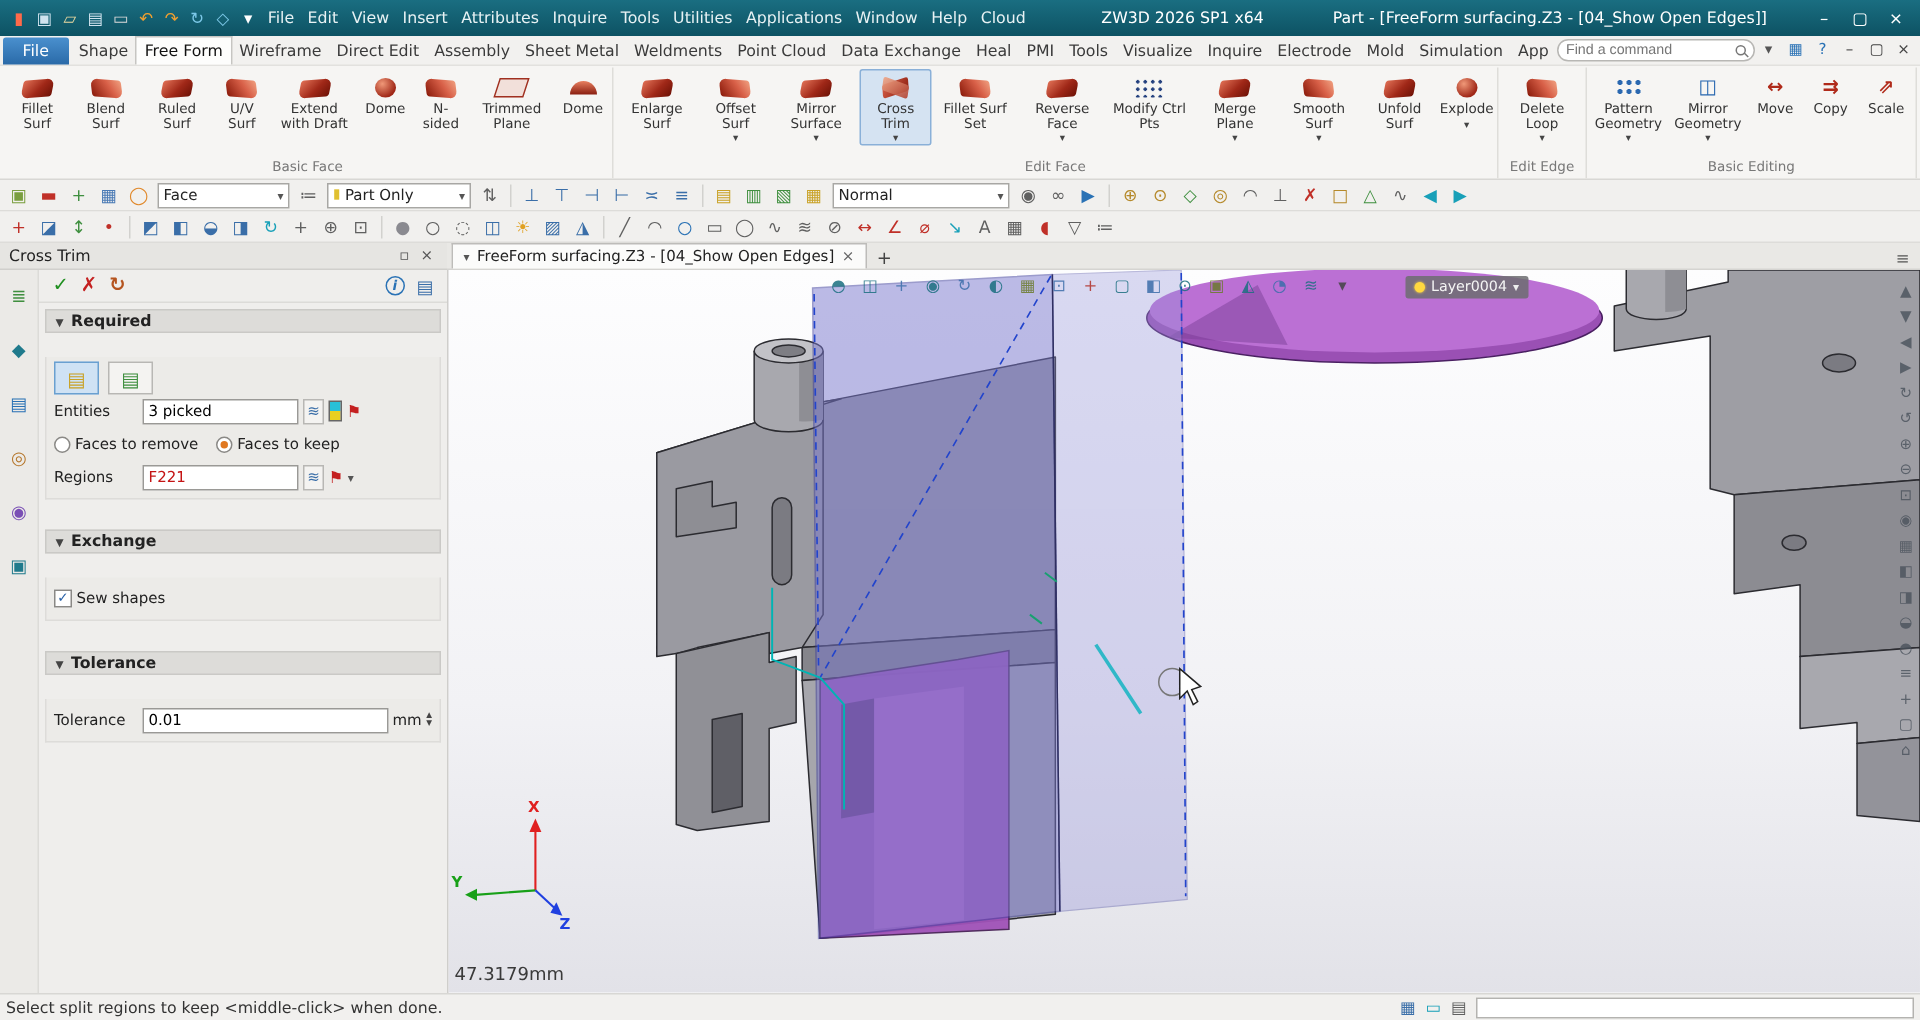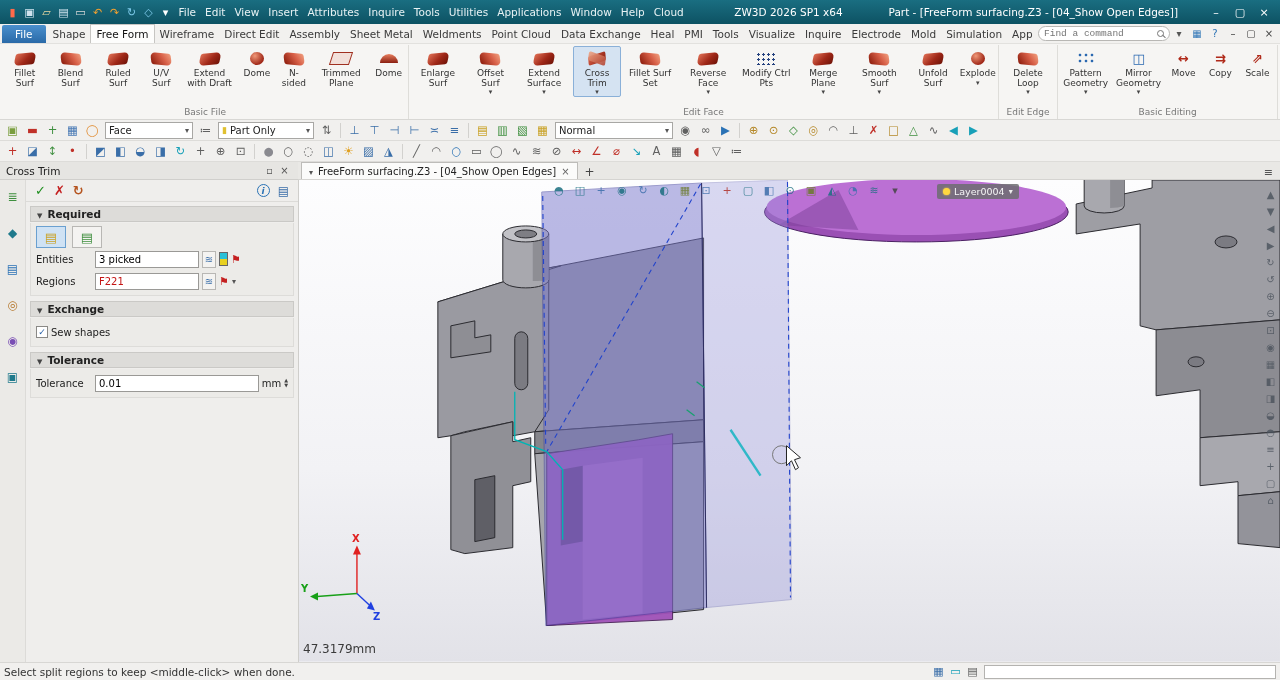--- a/index.html
+++ b/index.html
@@ -12,21 +12,21 @@
   .qa-icon{width:17px;height:17px;display:flex;align-items:center;justify-content:center;font-size:11px}
   .tmenu{font-size:10.5px;padding:0 4.5px;color:#e8f2f4;white-space:nowrap}
   .tb-title{font-size:10.5px;color:#fff;white-space:nowrap}
   .win-btn{width:24px;height:18px;display:flex;align-items:center;justify-content:center;font-size:11px;color:#fff}
   
   .menubar{height:20px;background:#f2f1ef;display:flex;align-items:flex-end;border-bottom:1px solid #e2e1de;padding:0 2px}
   .file-tab{background:linear-gradient(#4a90ce,#2a6aa8);color:#fff;font-size:10.5px;padding:3px 13px;border-radius:2px 2px 0 0;margin-right:2px}
   .rtab{font-size:10.5px;color:#3a3a3a;padding:0 5px;height:19px;display:flex;align-items:center;white-space:nowrap}
   .rtab.active{background:#fdfdfc;border:1px solid #c6c5c2;border-bottom:none;color:#111}
   .search-pill{margin-left:auto;display:flex;align-items:center;border:1px solid #b8b7b4;background:#fff;border-radius:8px;height:15px;width:132px;padding:0 5px;gap:3px;margin-bottom:2px}
-  .search-pill input{border:none;outline:none;flex:1;font-size:9.5px;font-family:Liberation Mono, monospace;color:#444;background:transparent;min-width:0}
+  .search-pill input{border:none;outline:none;flex:1;font-size:9.5px;font-family:Liberation Sans, sans-serif;color:#444;background:transparent;min-width:0}
   .mag{width:7px;height:7px;border:1.2px solid #777;border-radius:50%;position:relative;flex:none}
   .mag::after{content:"";position:absolute;width:4px;height:1.2px;background:#777;transform:rotate(45deg);right:-3px;bottom:-1px}
   .tr-icon{width:18px;height:17px;display:flex;align-items:center;justify-content:center;font-size:10px;margin-bottom:1px}
   
   #ribbon{height:76px;background:#f6f5f3;display:flex;border-bottom:1px solid #d8d7d4;padding:1px 2px 0;overflow:hidden}
   .rgroup{display:flex;flex-direction:column;justify-content:space-between;border-right:1px solid #deddd9;padding:1px 1px 0}
   .rbtns{display:flex;align-items:stretch}
   .rbtn{display:flex;flex-direction:column;align-items:center;min-width:37px;max-width:60px;padding:2px 2px 0;border:1px solid transparent;border-radius:2px}
   .rbtn.active{background:#d5e3f2;border-color:#8ab0d8}
   .ric{width:26px;height:17px;margin:1px 0 2px;display:flex;align-items:center;justify-content:center;position:relative}
@@ -67,21 +67,21 @@
   .pactions{height:22px;display:flex;align-items:center;gap:8px;padding:0 9px;border-bottom:1px solid #dcdbd8}
   .pact{background:transparent;border:none;font-size:13px;font-weight:bold;font-family:inherit;line-height:1}
   .ok-btn::before{content:"✓";color:#1f8f1f}
   .cancel-btn::before{content:"✗";color:#c42020}
   .apply-btn::before{content:"↻";color:#b5541f}
   .info-btn{width:13px;height:13px;border-radius:50%;border:1.2px solid #2a72b5;color:#2a72b5;font-size:9px;font-weight:bold;display:flex;align-items:center;justify-content:center;font-style:italic}
   .info-btn::before{content:"i"}
   .doc-btn::before{content:"▤";color:#3a6ea8;font-size:12px}
   .sec-h{height:16px;background:#dddcd9;border:1px solid #cac9c6;display:flex;align-items:center;gap:5px;font-size:10.5px;font-weight:bold;color:#222;padding:0 6px;margin:4px 4px 0}
   .sec-caret::before{content:"▼";font-size:7px;color:#444}
-  .sec-b{margin:1px 4px;background:#ecebe8;border:1px solid #dddcd9;border-top:none;padding:3px 5px}
+  .sec-b{margin:16px 4px;background:#ecebe8;border:1px solid #dddcd9;border-top:none;padding:3px 5px}
   .prow{display:flex;align-items:center;gap:3px;min-height:22px}
   .plabel{width:56px;font-size:10px;color:#222;flex:none}
   .pinput{height:17px;border:1px solid #9a9996;background:#fff;font-size:10px;padding:0 3px;font-family:inherit;outline:none}
   .pinput.red{color:#c41414}
   .chev{color:#3a6ea8;font-size:10px;border:1px solid #b8b7b4;background:#f4f3f1;height:17px;width:14px;display:flex;align-items:center;justify-content:center}
   .chev::before{content:"≋"}
   .swatch{width:9px;height:14px;background:linear-gradient(#28c0d8 50%,#e8d020 50%);border:1px solid #666}
   .flag{font-size:11px;color:#c42020}
   .flag::before{content:"⚑"}
   .mode-btn{width:30px;height:22px;border:1px solid #b8b7b4;background:#f4f3f1;display:flex;align-items:center;justify-content:center;margin-right:3px}
@@ -235,36 +235,36 @@
         </div>
         <div class="rbtn">
           <span class="ric g-planered"></span>
           <span class="rlab">Trimmed Plane</span>
         </div>
         <div class="rbtn">
           <span class="ric g-dome"></span>
           <span class="rlab">Dome</span>
         </div>
       </div>
-      <div class="rglabel">Basic File</div>
+      <div class="rglabel">Basic Face</div>
     </div>
     <div class="rgroup">
       <div class="rbtns">
         <div class="rbtn">
           <span class="ric g-quad"></span>
           <span class="rlab">Enlarge Surf</span>
         </div>
         <div class="rbtn">
           <span class="ric g-quad2"></span>
           <span class="rlab">Offset Surf</span>
           <span class="rdd arr-down"></span>
         </div>
         <div class="rbtn">
           <span class="ric g-quad"></span>
-          <span class="rlab">Extend Surface</span>
+          <span class="rlab">Mirror Surface</span>
           <span class="rdd arr-down"></span>
         </div>
         <div class="rbtn active">
           <span class="ric g-cross"></span>
           <span class="rlab">Cross Trim</span>
           <span class="rdd arr-down"></span>
         </div>
         <div class="rbtn">
           <span class="ric g-quad2"></span>
           <span class="rlab">Fillet Surf Set</span>
@@ -473,20 +473,26 @@
               </button>
           </div>
           <div class="prow">
             <span class="plabel">Entities</span>
             <input class="pinput" style="width: 104px;" value="3 picked">
             <span class="chev"></span>
             <span class="swatch"></span>
             <span class="flag"></span>
           </div>
           <div class="prow">
+            <span class="radio"></span>
+            <span class="rdo-label">Faces to remove</span>
+            <span class="radio sel" style="margin-left:9px"></span>
+            <span class="rdo-label">Faces to keep</span>
+          </div>
+          <div class="prow">
             <span class="plabel">Regions</span>
             <input class="pinput red" style="width: 104px;" value="F221">
             <span class="chev"></span>
             <span class="flag"></span>
             <span class="arr-down" style="font-size:8px;color:#555"></span>
           </div>
         </div>
 
         <div class="sec-h">
           <span class="sec-caret"></span>

